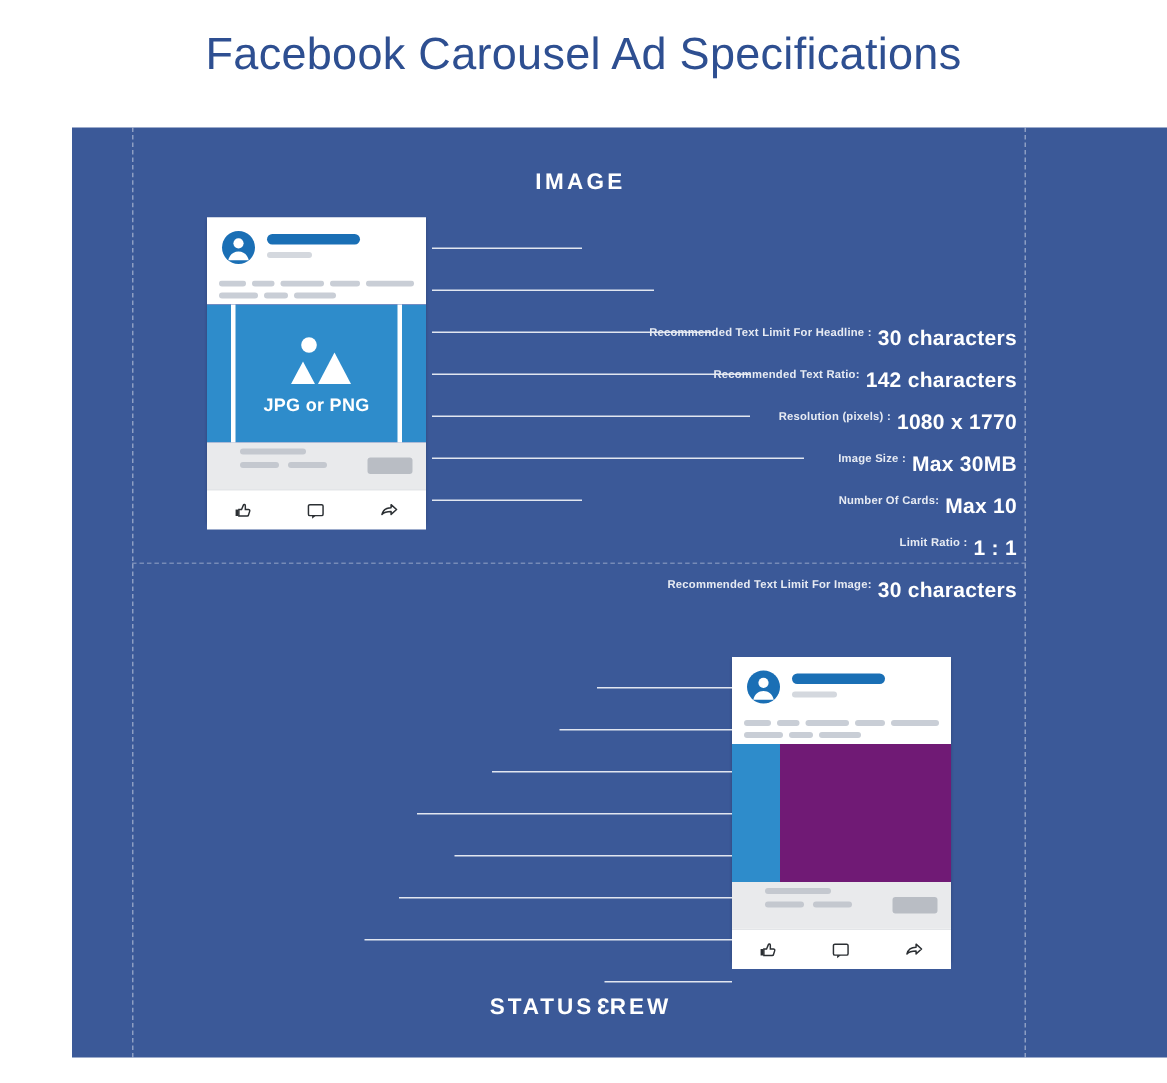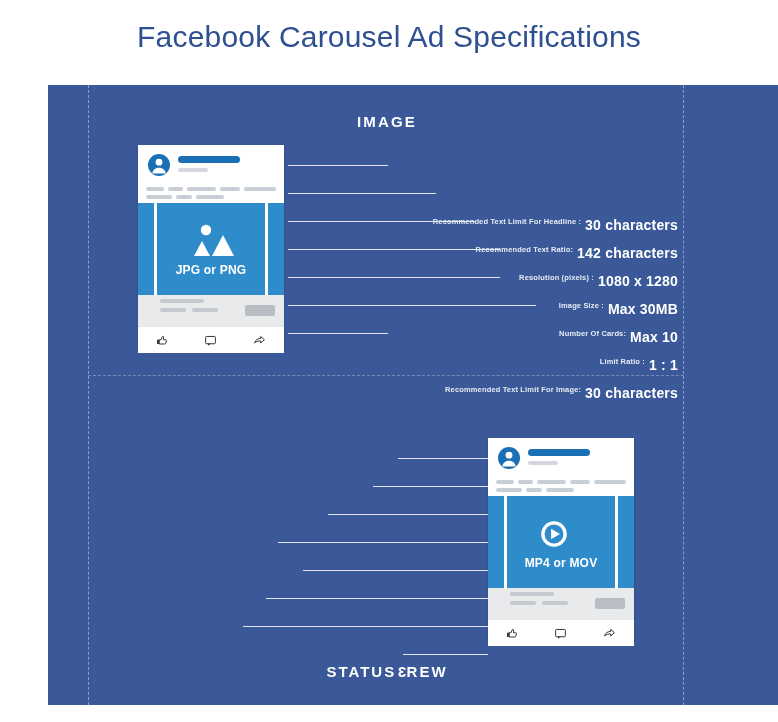--- a/index.html
+++ b/index.html
@@ -296,21 +296,21 @@
       <div class="spec-row" style="top:72px">
         <span class="spec-label">Recommended Text Limit For Headline :</span>
         <span class="spec-value">30 characters</span>
       </div>
       <div class="spec-row" style="top:100px">
         <span class="spec-label">Recommended Text Ratio:</span>
         <span class="spec-value">142 characters</span>
       </div>
       <div class="spec-row" style="top:128px">
         <span class="spec-label">Resolution (pixels) :</span>
-        <span class="spec-value">1080 x 1280</span>
+        <span class="spec-value">1080 x 1770</span>
       </div>
       <div class="spec-row" style="top:156px">
         <span class="spec-label">Image Size :</span>
         <span class="spec-value">Max 30MB</span>
       </div>
       <div class="spec-row" style="top:184px">
         <span class="spec-label">Number Of Cards:</span>
         <span class="spec-value">Max 10</span>
       </div>
       <div class="spec-row" style="top:212px">
@@ -347,29 +347,20 @@
         </div>
         <div class="tl-row">
           <span class="tl" style="width:26px"></span>
             <span class="tl" style="width:16px"></span>
           <span class="tl" style="width:28px"></span>
         </div>
       </div>
 
       <div class="carousel">
         <div class="slide-side"></div>
-        <div class="slide-main">
-          <span class="media-glyph">
-            <svg viewBox="0 0 54 38" width="40" height="40">
-              <circle cx="27" cy="19" r="15" fill="none" stroke="#ffffff" stroke-width="4.5"></circle>
-              <path d="M23 12 L35 19 L23 26 Z" fill="#ffffff"></path>
-            </svg>
-          </span>
-          <span class="media-caption">MP4 or MOV</span>
-        </div>
         <div class="slide-side"></div>
       </div>
 
       <div class="caption-area">
         <span class="cap-line" style="left:22px; top:4px;  width:44px;"></span>
         <span class="cap-line" style="left:22px; top:13px; width:26px;"></span>
         <span class="cap-line" style="left:54px; top:13px; width:26px;"></span>
         <span class="cap-btn"></span>
       </div>
 

